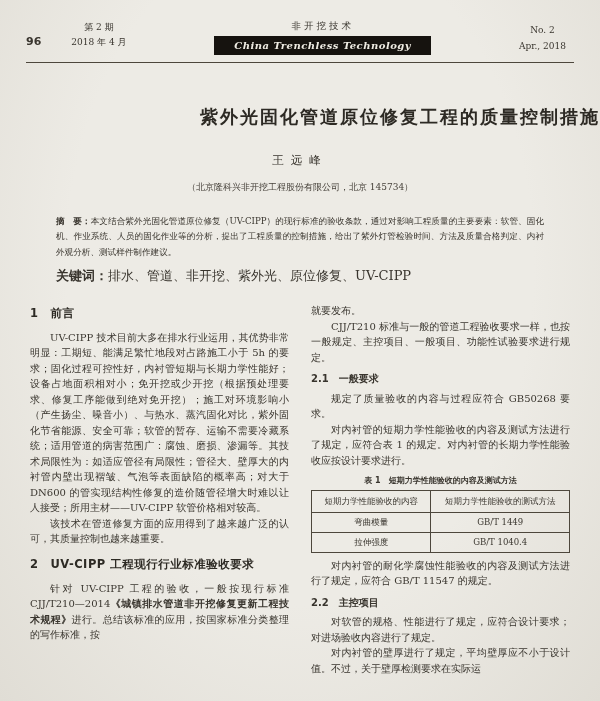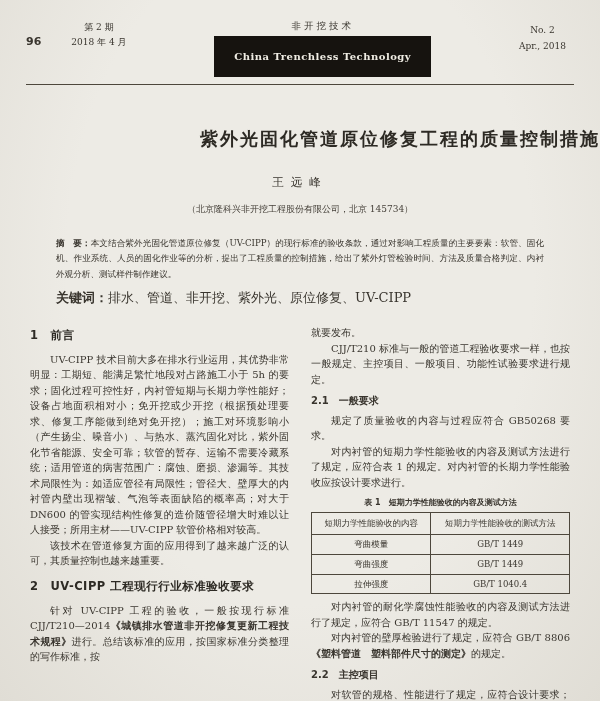--- a/index.html
+++ b/index.html
@@ -12,22 +12,22 @@
   }
   
   .page-header { display:flex; justify-content:space-between; align-items:flex-start; padding:20px 34px 0 26px; }
   .header-left { display:flex; align-items:center; gap:30px; }
   .page-num { font-size:11px; margin-top:12px; font-family:"DejaVu Sans","Liberation Sans",sans-serif;font-weight:bold; }
   .issue-block { font-size:9px; line-height:1.7; text-align:center; }
   .header-center { text-align:center; }
   .journal-cn { font-size:9.5px; letter-spacing:3px; }
   .journal-en-bar {
     margin-top:3px; background:#16130f; color:#efece3;
-    font-size:10px; font-weight:bold;
-    padding:15px 20px; letter-spacing:0.5px;
+    font-size:10px; font-style:italic; font-weight:bold;
+    padding:4px 20px; letter-spacing:0.5px;
   }
   .header-right { font-size:9px; line-height:1.8; text-align:center; margin-top:2px; }
   .header-rule { margin:7px 26px 0 26px; border-bottom:1.5px solid #4d473c; }
   
   .title {
     margin-top:42px; text-align:right; font-size:18px; font-weight:bold;
     letter-spacing:2px; color:#2d2a24;
     font-family:"DejaVu Sans","Liberation Sans",sans-serif;
   }
   .author { margin-top:24px; text-align:center; font-size:11.5px; letter-spacing:7px; }
@@ -117,30 +117,25 @@
             <th>短期力学性能验收的内容</th>
             <th>短期力学性能验收的测试方法</th>
           </tr>
         </thead>
         <tbody>
           <tr>
             <td>弯曲模量</td>
             <td>GB/T 1449</td>
           </tr>
           <tr>
-            <td>弯曲强度</td>
-            <td>GB/T 1449</td>
-          </tr>
-          <tr>
             <td>拉伸强度</td>
             <td>GB/T 1040.4</td>
           </tr>
         </tbody>
       </table>
       <p class="indent">对内衬管的耐化学腐蚀性能验收的内容及测试方法进行了规定，应符合 GB/T 11547 的规定。</p>
-      <p class="indent"><span>对内衬管的壁厚检验进行了规定，应符合 GB/T 8806</span><span class="book-title">《塑料管道　塑料部件尺寸的测定》</span><span>的规定。</span></p>
       <h3>2.2　主控项目</h3>
       <p class="indent">对软管的规格、性能进行了规定，应符合设计要求；对进场验收内容进行了规定。</p>
       <p class="indent">对内衬管的壁厚进行了规定，平均壁厚应不小于设计值。不过，关于壁厚检测要求在实际运</p>
     </div>
 
   </div>
 </div>
 
 </body></html>

